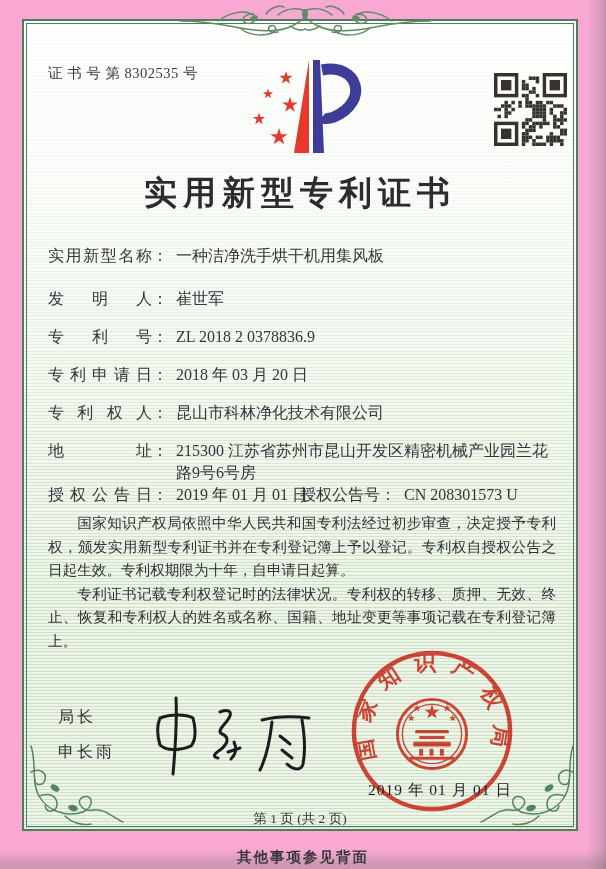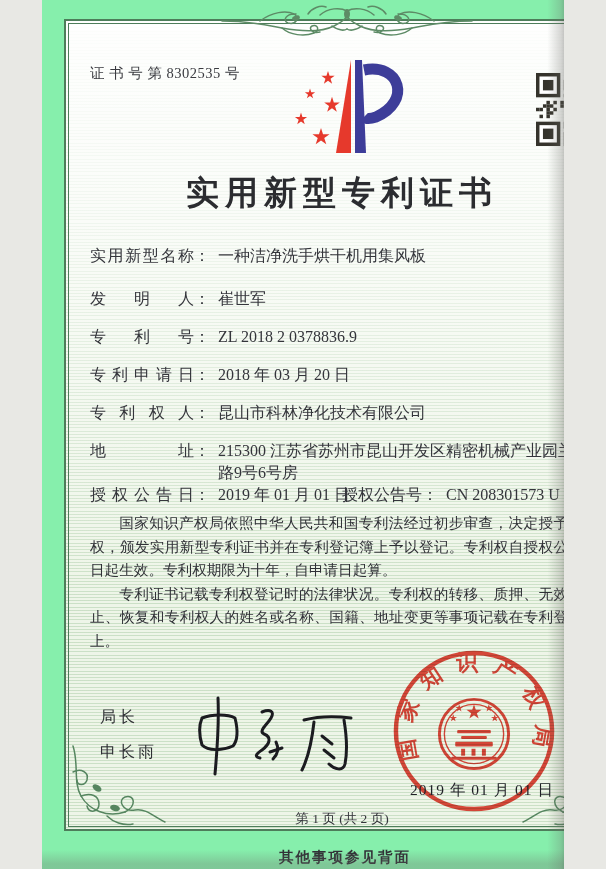--- a/index.html
+++ b/index.html
@@ -1,19 +1,19 @@
 <!DOCTYPE html>
 <html><head>
 <meta charset="utf-8">
 <style>
   * { margin:0; padding:0; box-sizing:border-box; }
   html,body { background:#e8e8e4; }
   .page {
-    position:relative; width:522px; height:869px; margin:0 auto;
-    background:#86efac;
+    position:relative; width:606px; height:869px; margin:0 auto;
+    background:#f9a8d4;
     font-family:"Liberation Serif","DejaVu Serif",serif;
     color:#33343a; overflow:hidden;
   }
   
   .page::after{
     content:""; position:absolute; inset:0; pointer-events:none;
     background:
       linear-gradient(90deg, rgba(0,0,0,0) 96.8%, rgba(110,110,105,.28) 99.4%, rgba(90,90,86,.35)),
       linear-gradient(0deg, rgba(110,110,105,.30) 0.6%, rgba(0,0,0,0) 2.2%);
   }

